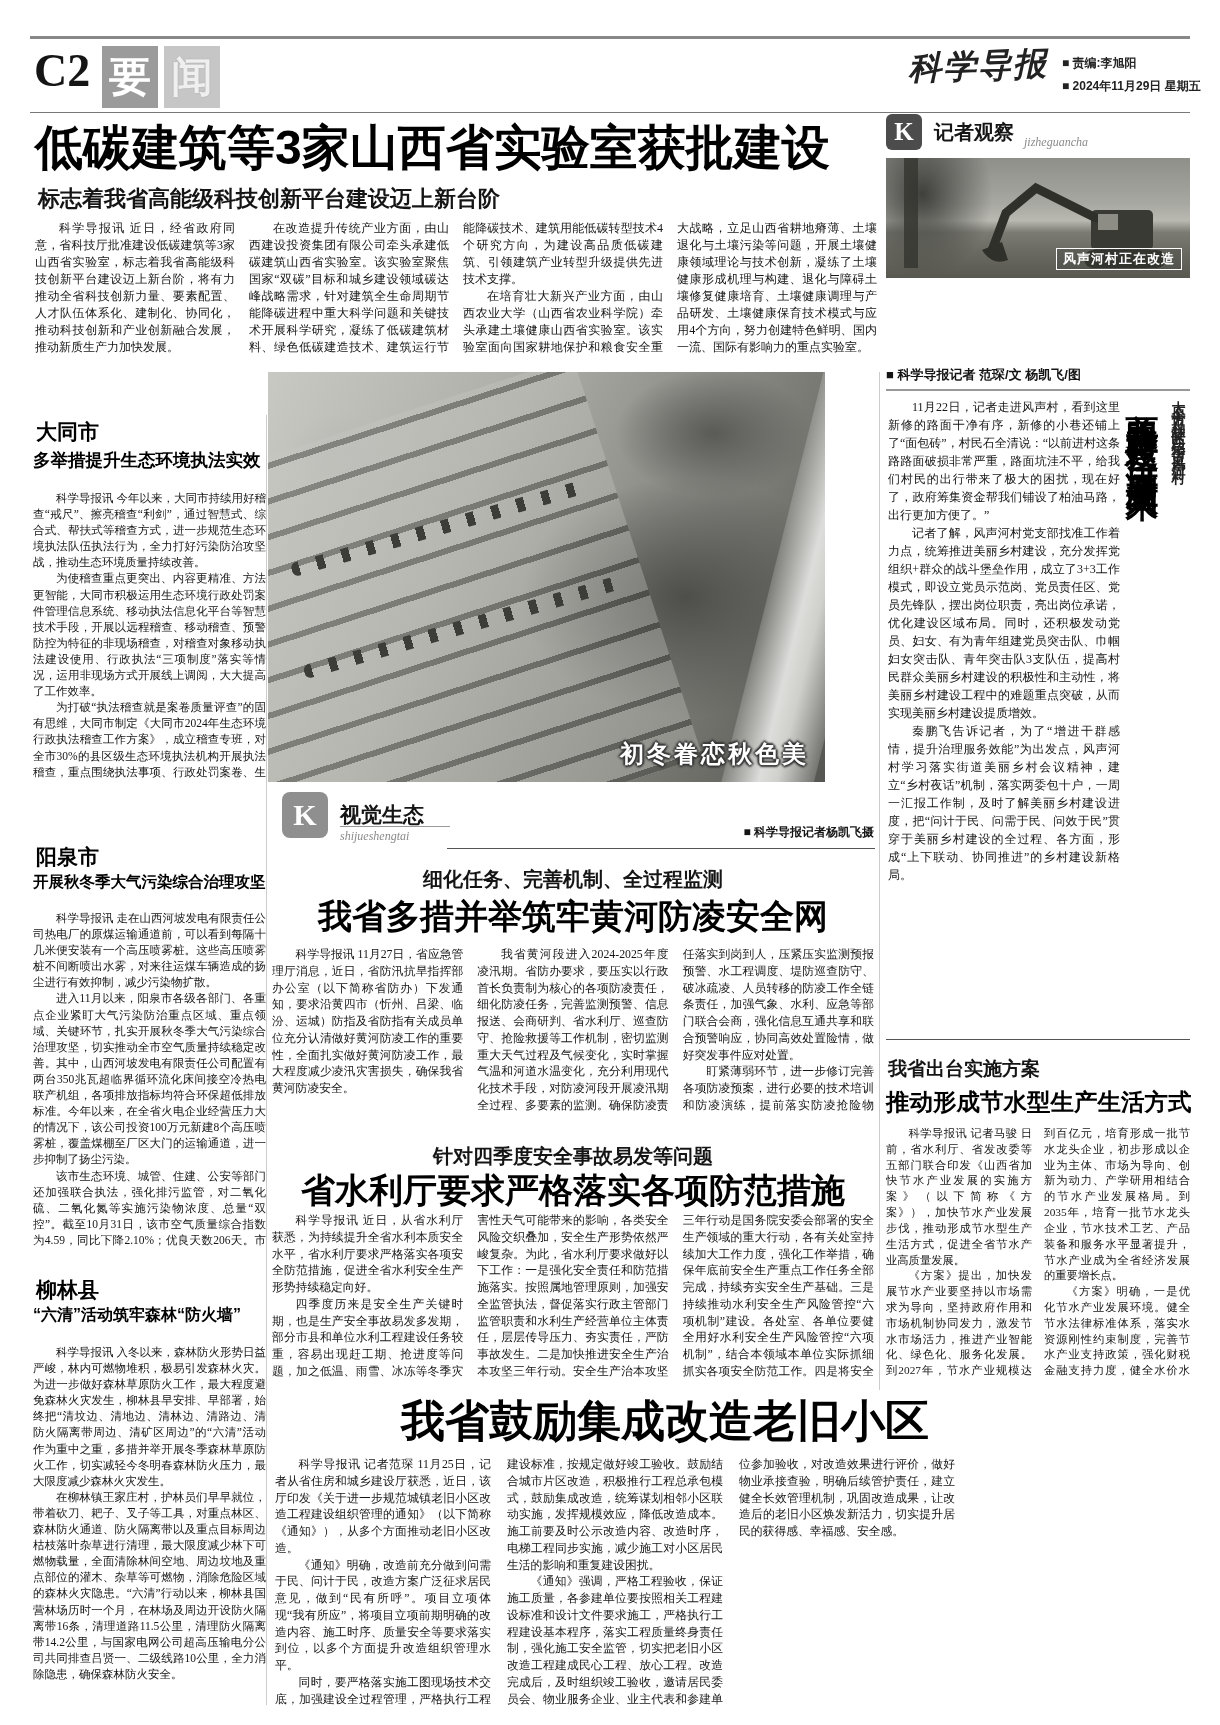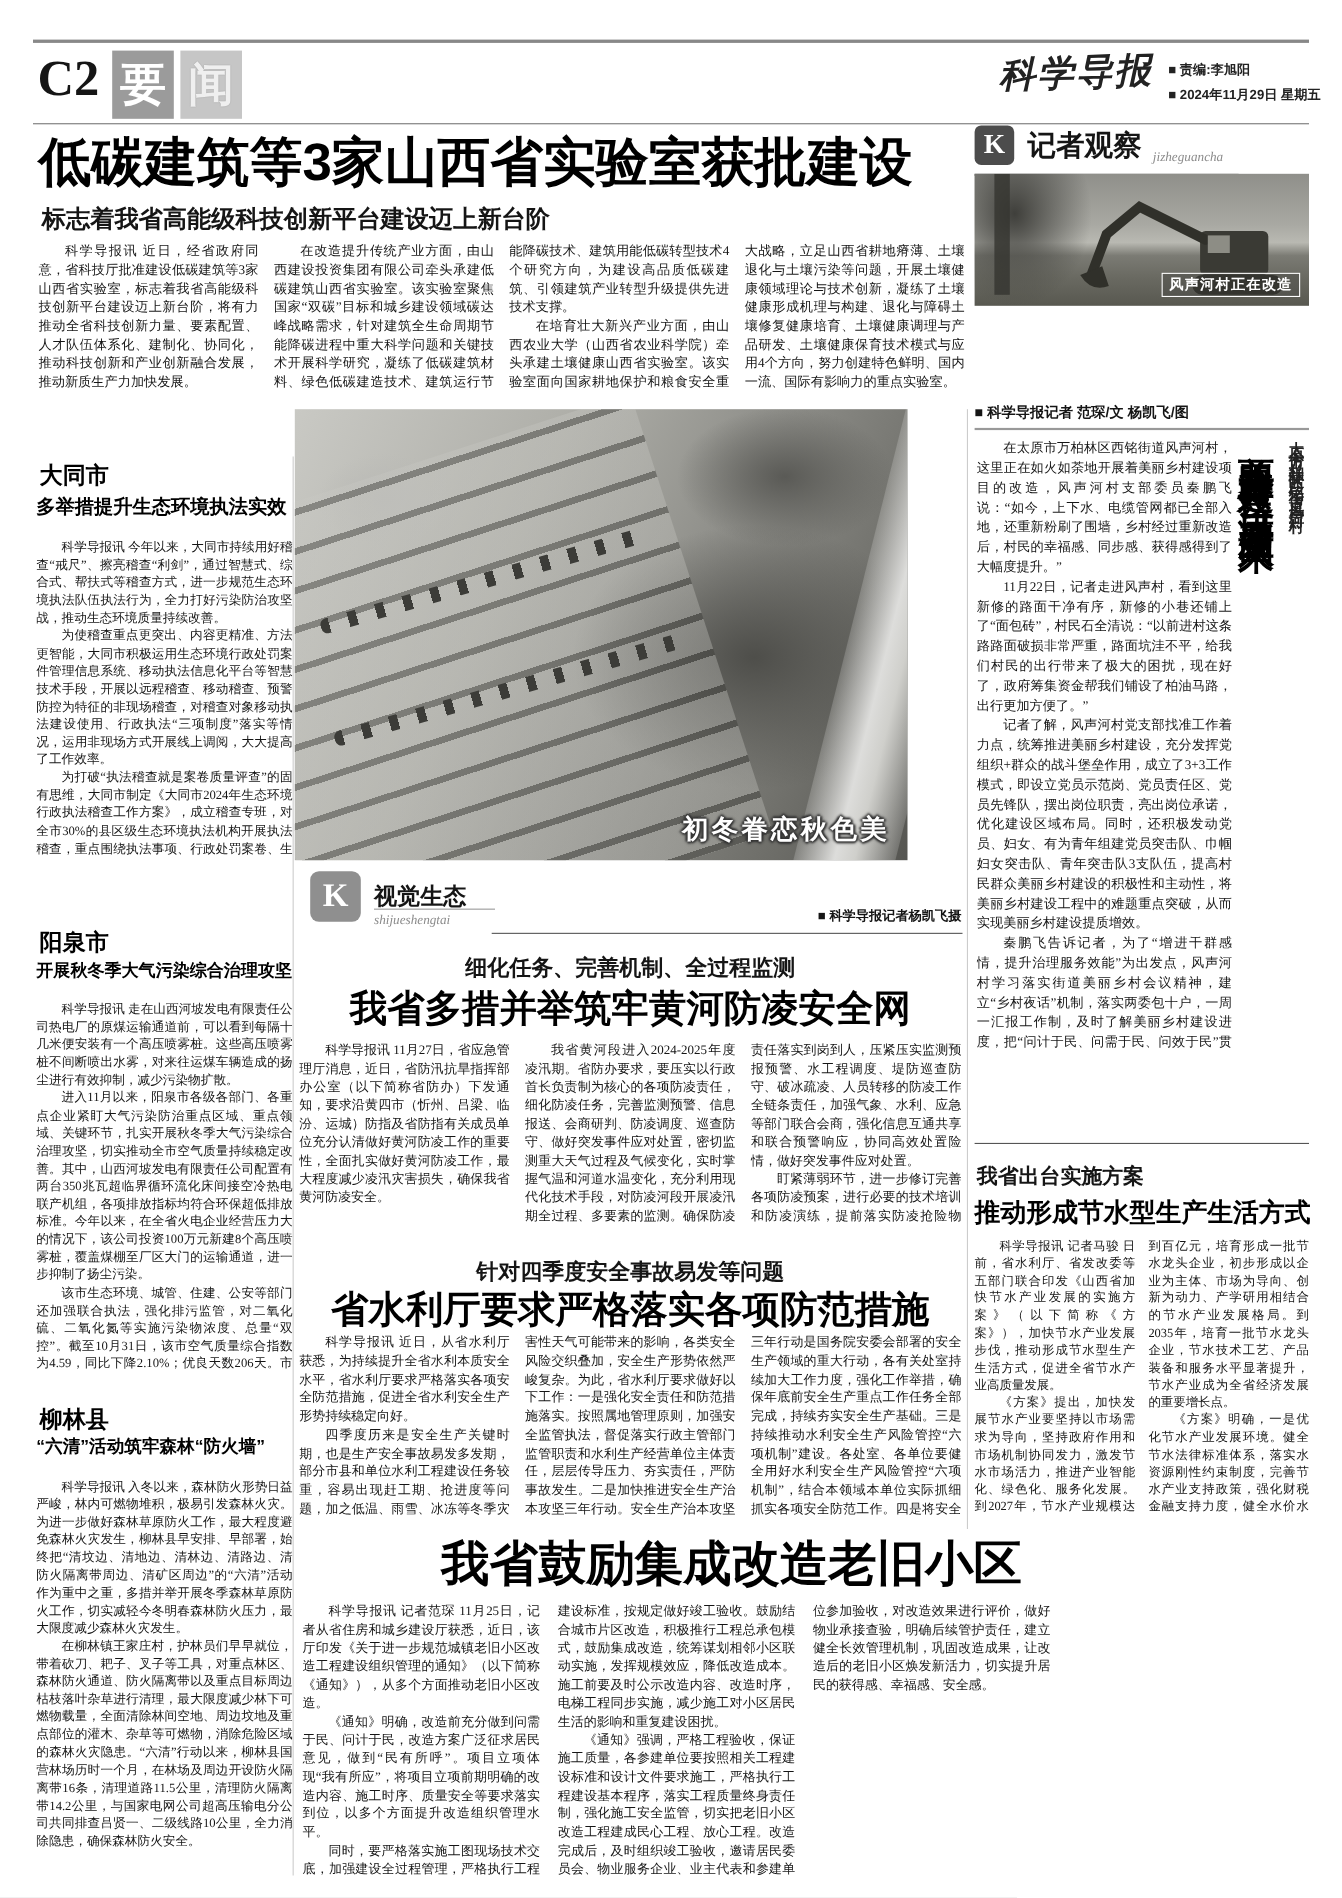--- a/index.html
+++ b/index.html
@@ -57,21 +57,21 @@
       radial-gradient(100px 120px at 12% 30%, #3f3f3b 0%, rgba(63,63,59,0) 70%),
       linear-gradient(180deg,#8f8f8a 0%,#a8a8a2 38%,#b9b9b2 52%,#7b7b74 62%,#6a6a62 78%,#585850 100%);}
   .obs-chip{position:absolute;right:8px;bottom:8px;font-size:13px;font-weight:bold;color:#fff;
     font-family:"Liberation Sans",sans-serif;border:1px solid #fff;padding:1px 6px;
     background:rgba(70,70,66,.35);letter-spacing:1px;}
   
   .obs-logo-row{left:886px;top:114px;width:240px;height:44px;border-bottom:2px solid #777;}
   .ksq{display:inline-block;width:36px;height:36px;background:#4c4c4c;color:#fff;border-radius:6px;
        text-align:center;line-height:36px;font-size:25px;font-weight:bold;font-family:"Liberation Serif",serif;
        vertical-align:middle;}
-  .obs-title{display:inline-block;vertical-align:middle;margin-left:8px;font-size:26px;font-weight:900;
+  .obs-title{display:inline-block;vertical-align:middle;margin-left:8px;font-size:20px;font-weight:900;
        font-family:"Liberation Sans",sans-serif;}
   .obs-sub{display:inline-block;vertical-align:bottom;margin-left:6px;font-size:12px;font-style:italic;color:#8a8a8a;}
   .obs-credit{left:886px;top:366px;width:304px;font-size:13px;font-weight:bold;border-bottom:2px solid #999;
        padding-bottom:5px;font-family:"Liberation Sans",sans-serif;}
   .obs-body{left:888px;top:398px;width:232px;height:560px;font-size:12px;line-height:1.5;}
   .vtext{writing-mode:vertical-rl;text-orientation:upright;}
   .obs-vhead{left:1124px;top:388px;height:574px;width:40px;font-size:33px;letter-spacing:4px;}
   .obs-vkicker{left:1168px;top:390px;height:560px;width:20px;font-size:14px;font-weight:600;
        letter-spacing:5px;font-family:"Liberation Sans",sans-serif;color:#222;}
   
@@ -176,21 +176,21 @@
   </div>
   <div class="abs vis-sub">shijueshengtai</div>
   <div class="abs vis-credit">■ 科学导报记者杨凯飞摄</div>
   <div class="abs vis-rule"></div>
 
   <div class="abs mid-kicker" style="top:866px;">细化任务、完善机制、全过程监测</div>
   <div class="abs hl mid-hl" style="top:894px;">我省多措并举筑牢黄河防凌安全网</div>
   <div class="abs cols mid-body" style="top:946px;height:170px;">
     <div>
         <p class="para">科学导报讯 11月27日，省应急管理厅消息，近日，省防汛抗旱指挥部办公室（以下简称省防办）下发通知，要求沿黄四市（忻州、吕梁、临汾、运城）防指及省防指有关成员单位充分认清做好黄河防凌工作的重要性，全面扎实做好黄河防凌工作，最大程度减少凌汛灾害损失，确保我省黄河防凌安全。</p>
-        <p class="para">我省黄河段进入2024-2025年度凌汛期。省防办要求，要压实以行政首长负责制为核心的各项防凌责任，细化防凌任务，完善监测预警、信息报送、会商研判、防凌调度、巡查防守、做好突发事件应对处置，密切监测重大天气过程及气候变化，实时掌握气温和河道水温变化，充分利用现代化技术手段，对防凌河段开展凌汛期全过程、多要素的监测。确保防凌责任落实到岗到人，压紧压实监测预报预警、水工程调度、堤防巡查防守、破冰疏凌、人员转移的防凌工作全链条责任，加强气象、水利、应急等部门联合会商，强化信息互通共享和联合预警响应，协同高效处置险情，做好突发事件应对处置。</p>
+        <p class="para">我省黄河段进入2024-2025年度凌汛期。省防办要求，要压实以行政首长负责制为核心的各项防凌责任，细化防凌任务，完善监测预警、信息报送、会商研判、省水利厅、巡查防守、抢险救援等工作机制，密切监测重大天气过程及气候变化，实时掌握气温和河道水温变化，充分利用现代化技术手段，对防凌河段开展凌汛期全过程、多要素的监测。确保防凌责任落实到岗到人，压紧压实监测预报预警、水工程调度、堤防巡查防守、破冰疏凌、人员转移的防凌工作全链条责任，加强气象、水利、应急等部门联合会商，强化信息互通共享和联合预警响应，协同高效处置险情，做好突发事件应对处置。</p>
         <p class="para">盯紧薄弱环节，进一步修订完善各项防凌预案，进行必要的技术培训和防凌演练，提前落实防凌抢险物资、机械设备。抓住封河前有利时机，全面摸排天桥库区、碛口古镇、临汾壶口瀑布、运城小北干流滩区和三门峡库区等沿黄防凌隐患，提早清除影响行凌障碍物，坚决拆除影响行凌的浮桥、施工栈桥及生产堤等，避免造成人为卡冰等不利局面。</p>
       </div>
 
   </div>
 
   <div class="abs mid-kicker" style="top:1143px;">针对四季度安全事故易发等问题</div>
   <div class="abs hl mid-hl" style="top:1168px;">省水利厅要求严格落实各项防范措施</div>
   <div class="abs cols mid-body" style="top:1212px;height:178px;">
     <div>
         <p class="para">科学导报讯 近日，从省水利厅获悉，为持续提升全省水利本质安全水平，省水利厅要求严格落实各项安全防范措施，促进全省水利安全生产形势持续稳定向好。</p>
@@ -211,21 +211,20 @@
       <rect x="198" y="92" width="82" height="18" rx="9" fill="#2c2c26"></rect>
       <path d="M210 60 L150 30 L120 55 L105 95" stroke="#30302a" stroke-width="9" fill="none" stroke-linecap="round"></path>
       <path d="M96 92 q10 16 26 10 l-6 -18 z" fill="#30302a"></path>
       <rect x="212" y="56" width="20" height="16" fill="#8d8d85"></rect>
     </svg>
     <div class="obs-chip">风声河村正在改造</div>
   </div>
   <div class="abs obs-credit">■ 科学导报记者 范琛/文 杨凯飞/图</div>
   <div class="abs cols obs-body">
     <div>
-        <p class="para">在太原市万柏林区西铭街道风声河村，这里正在如火如荼地开展着美丽乡村建设项目的改造，风声河村支部委员秦鹏飞说：“如今，上下水、电缆管网都已全部入地，还重新粉刷了围墙，乡村经过重新改造后，村民的幸福感、同步感、获得感得到了大幅度提升。”</p>
         <p class="para">11月22日，记者走进风声村，看到这里新修的路面干净有序，新修的小巷还铺上了“面包砖”，村民石全清说：“以前进村这条路路面破损非常严重，路面坑洼不平，给我们村民的出行带来了极大的困扰，现在好了，政府筹集资金帮我们铺设了柏油马路，出行更加方便了。”</p>
         <p class="para">记者了解，风声河村党支部找准工作着力点，统筹推进美丽乡村建设，充分发挥党组织+群众的战斗堡垒作用，成立了3+3工作模式，即设立党员示范岗、党员责任区、党员先锋队，摆出岗位职责，亮出岗位承诺，优化建设区域布局。同时，还积极发动党员、妇女、有为青年组建党员突击队、巾帼妇女突击队、青年突击队3支队伍，提高村民群众美丽乡村建设的积极性和主动性，将美丽乡村建设工程中的难题重点突破，从而实现美丽乡村建设提质增效。</p>
         <p class="para">秦鹏飞告诉记者，为了“增进干群感情，提升治理服务效能”为出发点，风声河村学习落实街道美丽乡村会议精神，建立“乡村夜话”机制，落实两委包十户，一周一汇报工作制，及时了解美丽乡村建设进度，把“问计于民、问需于民、问效于民”贯穿于美丽乡村建设的全过程、各方面，形成“上下联动、协同推进”的乡村建设新格局。</p>
       </div>
   </div>
   <div class="abs hl vtext obs-vhead">
     <span>美丽乡村共建设</span><span style="display:inline-block;height:22px;"></span><span>满目新景入画来</span>
   </div>
   <div class="abs vtext obs-vkicker">太原市万柏林区西铭街道风声河村</div>
 

